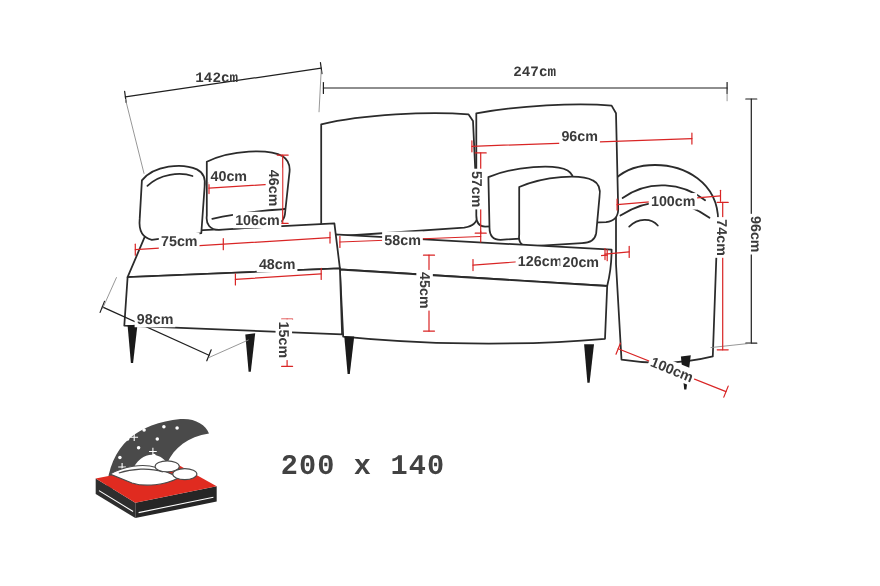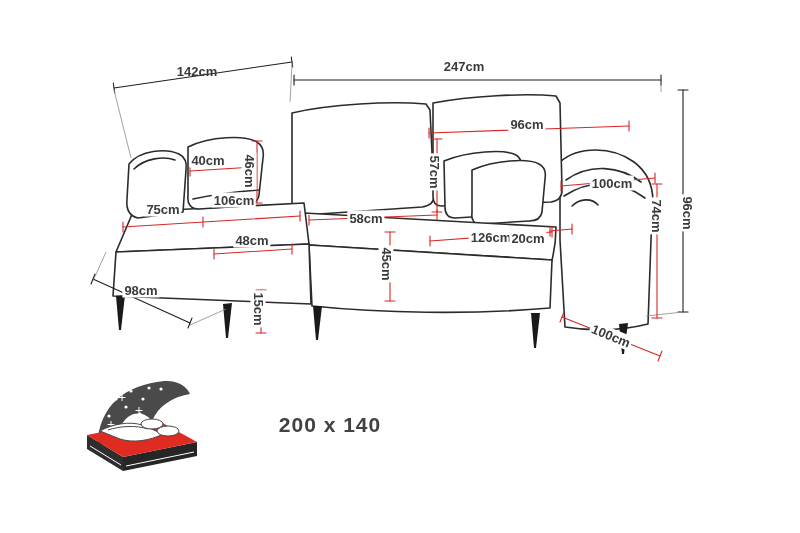--- a/index.html
+++ b/index.html
@@ -14,22 +14,22 @@
     color:#3a3a3a;
     background:#ffffff;
     padding:0 2px;
     white-space:nowrap;
     transform:translate(-50%,-50%);
     line-height:15px;
     z-index:3;
   }
   .lbl.r90{transform:translate(-50%,-50%) rotate(90deg);}
   .lbl.r22{transform:translate(-50%,-50%) rotate(22deg);}
-  .lbl.big{font-size:21px;color:#424242;letter-spacing:1px;}
-  .lbl.nobg{background:transparent;}
+  .lbl.big{font-size:26px;color:#424242;letter-spacing:1px;}
+  .lbl.nobg{background:transparent;font-family:Liberation Mono, monospace;}
 </style>
 </head>
 <body>
 
 <div class="stage">
 
   <svg width="800" height="533" viewBox="0 0 800 533">
 
     <g fill="#ffffff" stroke="#2b2b2b" stroke-width="1.6" stroke-linejoin="round" stroke-linecap="round">
 
@@ -178,29 +178,29 @@
       <path fill="none" stroke="#ffffff" stroke-width="1" d="M90,446 L121,465 M126,466 L194,452"></path>
       <path fill="#e02b20" d="M87,435 L159,421 L197,442 L123,457 Z"></path>
       <path fill="#ffffff" stroke="#4a4a4a" stroke-width="1" d="M100,431 C112,424 130,421 142,425 L163,434 C150,441 132,443 120,439 Z"></path>
       <path fill="none" stroke="#4a4a4a" stroke-width="1" d="M108,430 C120,426 136,425 148,429"></path>
       <ellipse cx="152" cy="424" rx="11" ry="5" fill="#ffffff" stroke="#4a4a4a" stroke-width="1"></ellipse>
       <ellipse cx="168" cy="431" rx="11" ry="5" fill="#ffffff" stroke="#4a4a4a" stroke-width="1"></ellipse>
     </g>
   </svg>
 
   <div class="lbl nobg" style="left:197px;top:71px">142cm</div>
-  <div class="lbl nobg" style="left:464px;top:66px">247cm</div>
+  <div class="lbl nobg" style="left:486px;top:66px">247cm</div>
   <div class="lbl" style="left:527px;top:124px">96cm</div>
   <div class="lbl" style="left:208px;top:160px">40cm</div>
   <div class="lbl r90" style="left:249px;top:171px">46cm</div>
   <div class="lbl r90" style="left:434px;top:172px">57cm</div>
   <div class="lbl" style="left:612px;top:183px">100cm</div>
   <div class="lbl r90" style="left:687px;top:213px">96cm</div>
   <div class="lbl r90" style="left:656px;top:216px">74cm</div>
-  <div class="lbl" style="left:163px;top:209px">75cm</div>
+  <div class="lbl" style="left:163px;top:219px">75cm</div>
   <div class="lbl" style="left:234px;top:200px">106cm</div>
   <div class="lbl" style="left:366px;top:218px">58cm</div>
   <div class="lbl" style="left:491px;top:237px">126cm</div>
   <div class="lbl" style="left:528px;top:238px">20cm</div>
   <div class="lbl" style="left:252px;top:240px">48cm</div>
   <div class="lbl r90" style="left:386px;top:264px">45cm</div>
   <div class="lbl" style="left:141px;top:290px">98cm</div>
   <div class="lbl r90" style="left:258px;top:309px">15cm</div>
   <div class="lbl r22" style="left:611px;top:336px">100cm</div>
 

